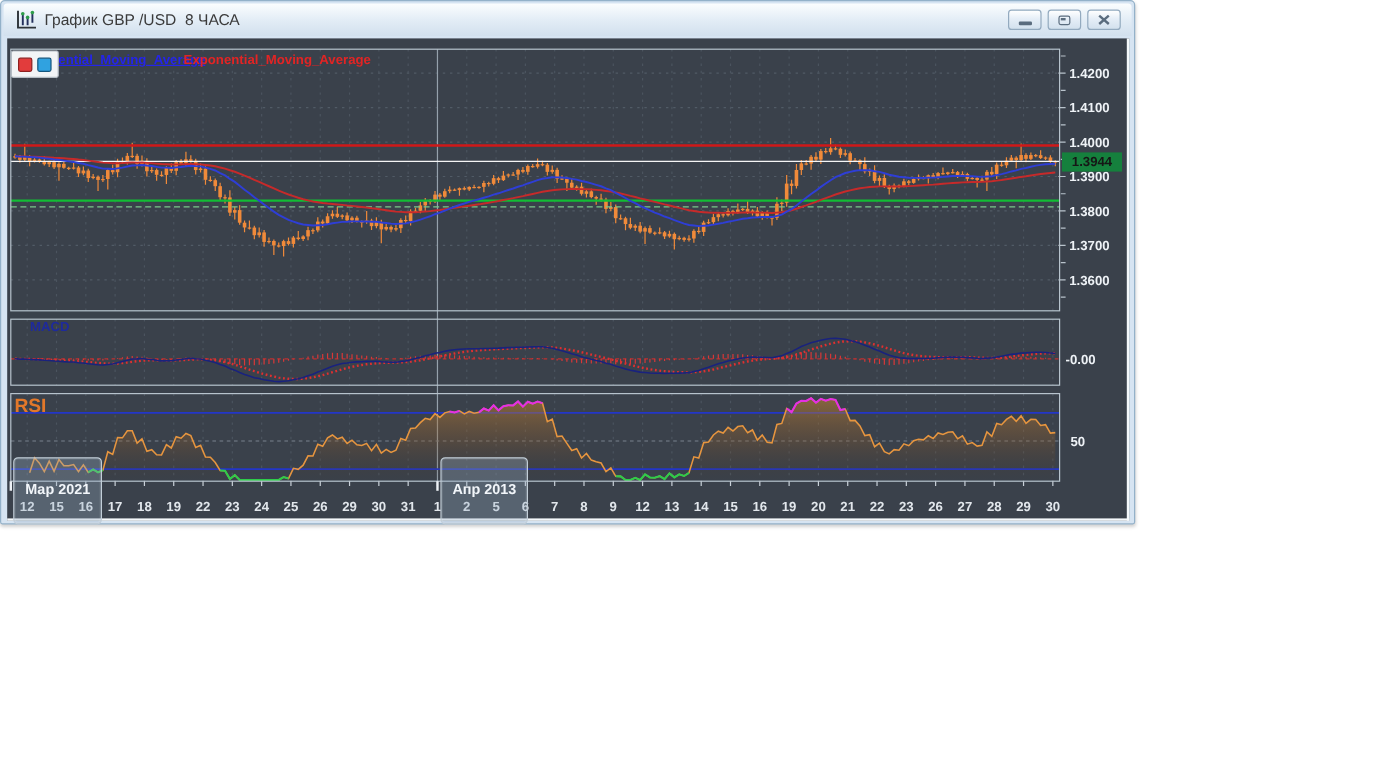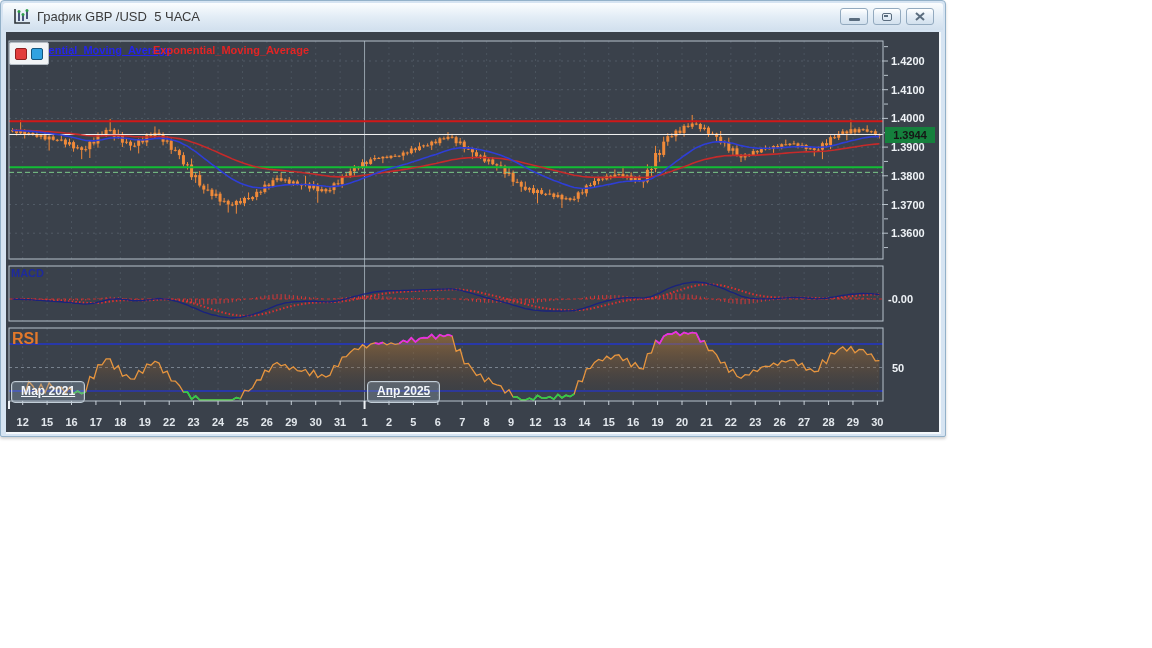--- a/index.html
+++ b/index.html
@@ -25,45 +25,45 @@
   #chart-svg{position:absolute;left:5px;top:31px;}
   .ov{position:absolute;white-space:nowrap;}
   .legend-blue{left:14px;top:43px;color:#2424ea;font-size:11px;font-weight:bold;text-decoration:underline;}
   .legend-red{left:152px;top:43px;color:#e22424;font-size:11px;font-weight:bold;}
   .legend-chip{left:8px;top:41px;width:38px;height:21px;background:#f2f4f6;
                border:1px solid #b4bcc4;border-radius:2px;display:flex;align-items:center;
                justify-content:center;gap:4px;}
   .sq{width:12px;height:12px;border-radius:2px;box-sizing:border-box;}
   .sq-red{background:#e23c3c;border:1px solid #8e2020;}
   .sq-blue{background:#30a2e0;border:1px solid #14567e;}
-  .macd-label{left:10px;top:266px;color:#1e2a9c;font-size:11px;font-weight:bold;}
+  .macd-label{left:24px;top:266px;color:#1e2a9c;font-size:11px;font-weight:bold;}
   .rsi-label{left:11px;top:329px;color:#e2782a;font-size:16px;font-weight:bold;}
-  .datechip{position:absolute;height:20px;padding:0 9px;background:rgba(150,172,192,0.32);
+  .datechip{position:absolute;height:20px;padding:17px 9px;background:rgba(150,172,192,0.32);
             border:1px solid #c2ced8;border-radius:4px;color:#f2f6fa;font-size:12px;
-            font-weight:bold;line-height:18px;box-shadow:inset 0 0 0 1px rgba(255,255,255,0.12);text-decoration:underline;}
+            font-weight:bold;line-height:18px;box-shadow:inset 0 0 0 1px rgba(255,255,255,0.12);}
   .chip-mar{left:10px;top:380px;}
   .chip-apr{left:366px;top:380px;}
   .price-box{left:884px;top:126px;width:50px;height:16px;background:#15803d;color:#161616;
              font-size:11px;font-weight:bold;text-align:center;line-height:16px;}
 </style>
 </head>
 <body>
 
 <div class="window">
   <div class="titlebar">
     <svg class="title-icon" viewBox="0 0 20 18">
       <path d="M3 1 L3 15 L18 15" stroke="#2d3338" stroke-width="1.6" fill="none"></path>
       <line x1="7" y1="4" x2="7" y2="13" stroke="#23305c" stroke-width="1.6"></line>
       <line x1="11" y1="7" x2="11" y2="13" stroke="#23305c" stroke-width="1.6"></line>
       <line x1="15" y1="3" x2="15" y2="11" stroke="#23305c" stroke-width="1.6"></line>
       <circle cx="7" cy="3.5" r="1.5" fill="#2e9e4a"></circle>
       <circle cx="11" cy="6.5" r="1.5" fill="#2e9e4a"></circle>
       <circle cx="15" cy="2.5" r="1.5" fill="#2e9e4a"></circle>
     </svg>
-    <span class="title-text">График GBP /USD  5 ЧАСА</span>
+    <span class="title-text">График GBP /USD  8 ЧАСА</span>
     <div class="winbtns">
       <div class="winbtn">
           <div class="glyph-min"></div>
         </div>
       <div class="winbtn">
           <div class="glyph-restore"></div>
         </div>
       <div class="winbtn">
         <svg width="10" height="9" viewBox="0 0 10 9">
           <line x1="1" y1="1" x2="9" y2="8" stroke="#5a6c7e" stroke-width="2"></line>
@@ -971,16 +971,16 @@
   <span class="ov legend-red">Exponential_Moving_Average</span>
   <div class="ov legend-chip">
     <div class="sq sq-red"></div>
     <div class="sq sq-blue"></div>
   </div>
 
   <span class="ov macd-label">MACD</span>
   <span class="ov rsi-label">RSI</span>
 
   <div class="ov datechip chip-mar">Мар 2021</div>
-  <div class="ov datechip chip-apr">Апр 2025</div>
+  <div class="ov datechip chip-apr">Апр 2013</div>
 
   <div class="ov price-box">1.3944</div>
 </div>
 
 </body></html>

